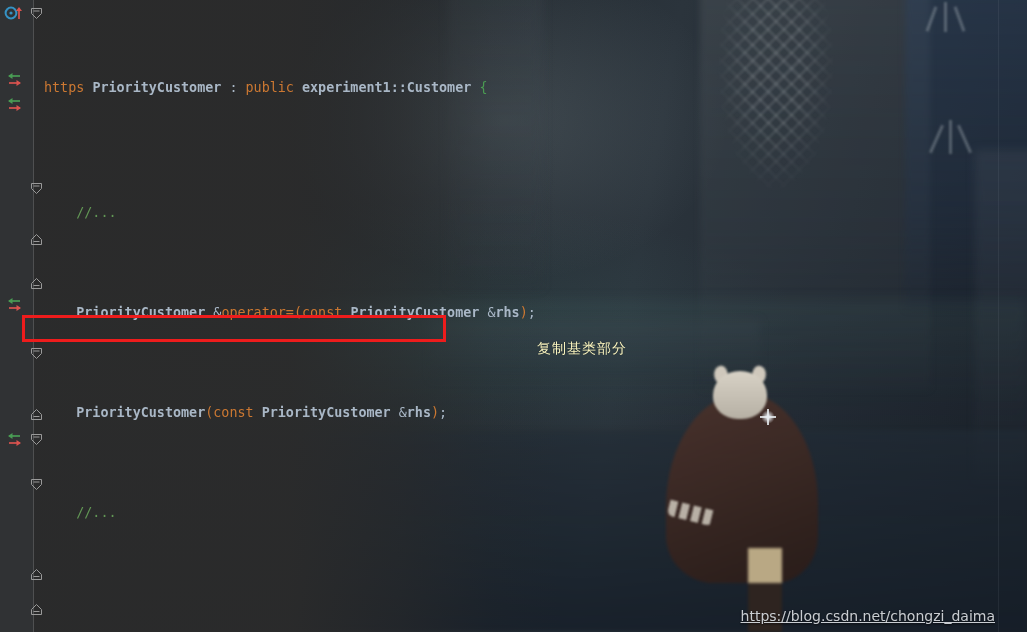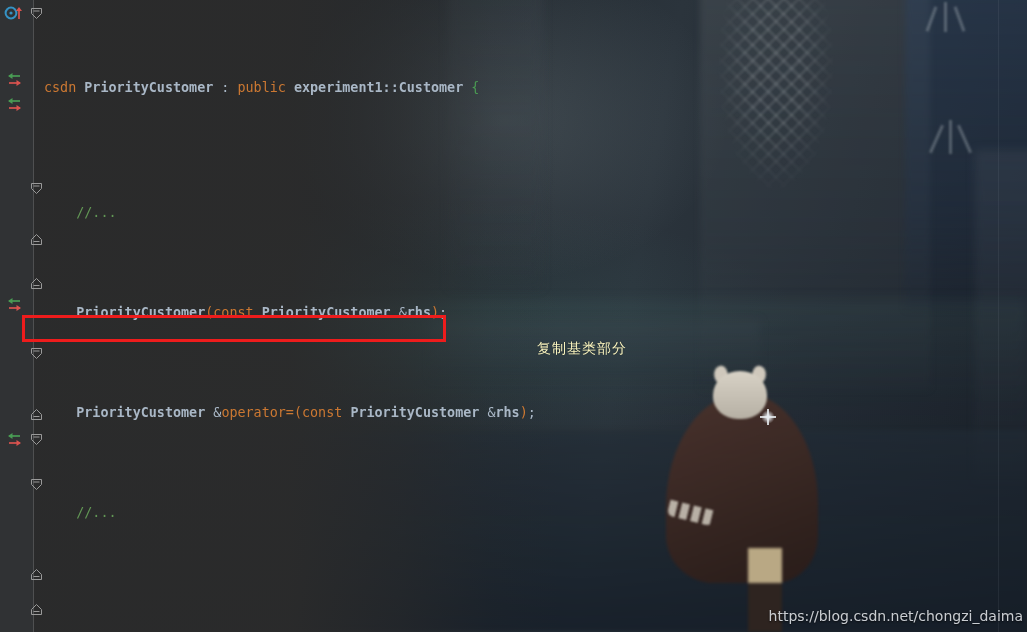--- a/index.html
+++ b/index.html
@@ -200,25 +200,26 @@
     pointer-events: none;
   }
   #red-note {
     position: absolute; left: 537px; top: 340px;
     color: #fef9c3;
     font-family: "DejaVu Sans", sans-serif;
     font-size: 14px; letter-spacing: 1px;
     text-shadow: 0 0 1px rgba(0,0,0,.6);
   }
   #watermark {
-    position: absolute; right: 4px; bottom: 8px;
+    position: absolute; right: 32px; bottom: 8px;
     color: rgba(226,230,234,0.88);
     font-family: "DejaVu Sans", sans-serif;
     font-size: 14px;
     text-shadow: 0 1px 2px rgba(0,0,0,.75);
+    text-decoration: underline;
   }
   
   #right-rule {
     position: absolute; right: 28px; top: 0; width: 1px; height: 632px;
     background: rgba(160,170,180,0.10);
   }
 </style>
 </head>
 <body>
 
@@ -350,28 +351,28 @@
   </div>
   <div class="fold-mark" style="top:603px">
     <svg width="13" height="13" viewBox="0 0 13 13">
       <path d="M6.5 1.5 l5 5 v5 h-10 v-5 z" fill="none" stroke="#9a9a9a" stroke-width="1"></path>
       <path d="M3.5 8.5 h6" stroke="#9a9a9a" stroke-width="1"></path>
     </svg>
   </div>
 
   <div id="code">
 
-    <div class="line"><span class="kw">csdn</span><span class="p0"> </span><span class="id">PriorityCustomer</span><span class="p0"> : </span><span class="kw">public</span><span class="p0"> </span><span class="id">experiment1::Customer</span><span class="p0"> </span><span class="b2">{</span></div>
+    <div class="line"><span class="kw">https</span><span class="p0"> </span><span class="id">PriorityCustomer</span><span class="p0"> : </span><span class="kw">public</span><span class="p0"> </span><span class="id">experiment1::Customer</span><span class="p0"> </span><span class="b2">{</span></div>
 
 
     <div class="line"><span class="p0">    </span><span class="cmt">//...</span></div>
 
+    <div class="line"><span class="p0">    </span><span class="id">PriorityCustomer</span><span class="p0"> &amp;</span><span class="kw">operator=</span><span class="b3">(</span><span class="kw">const</span><span class="p0"> </span><span class="id">PriorityCustomer</span><span class="p0"> &amp;</span><span class="id">rhs</span><span class="b3">)</span><span class="p0">;</span></div>
+
     <div class="line"><span class="p0">    </span><span class="id">PriorityCustomer</span><span class="b3">(</span><span class="kw">const</span><span class="p0"> </span><span class="id">PriorityCustomer</span><span class="p0"> &amp;</span><span class="id">rhs</span><span class="b3">)</span><span class="p0">;</span></div>
-
-    <div class="line"><span class="p0">    </span><span class="id">PriorityCustomer</span><span class="p0"> &amp;</span><span class="kw">operator=</span><span class="b3">(</span><span class="kw">const</span><span class="p0"> </span><span class="id">PriorityCustomer</span><span class="p0"> &amp;</span><span class="id">rhs</span><span class="b3">)</span><span class="p0">;</span></div>
 
     <div class="line"><span class="p0">    </span><span class="cmt">//...</span></div>
 
     
 
     
 
     
 
     

